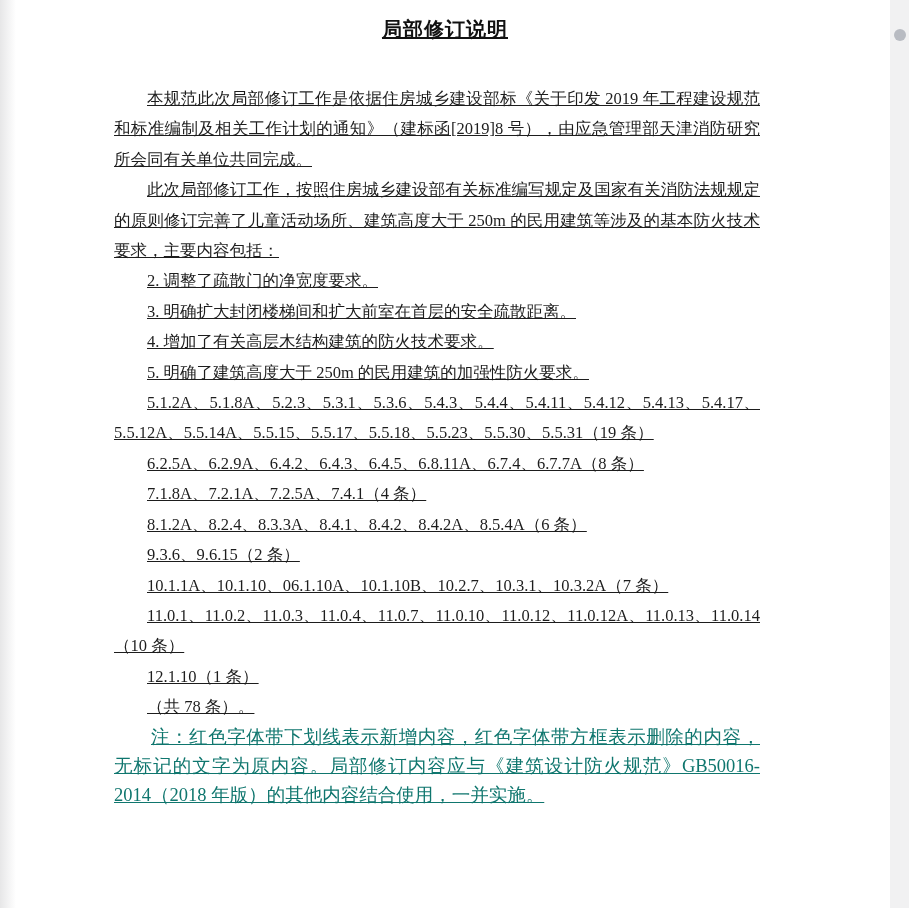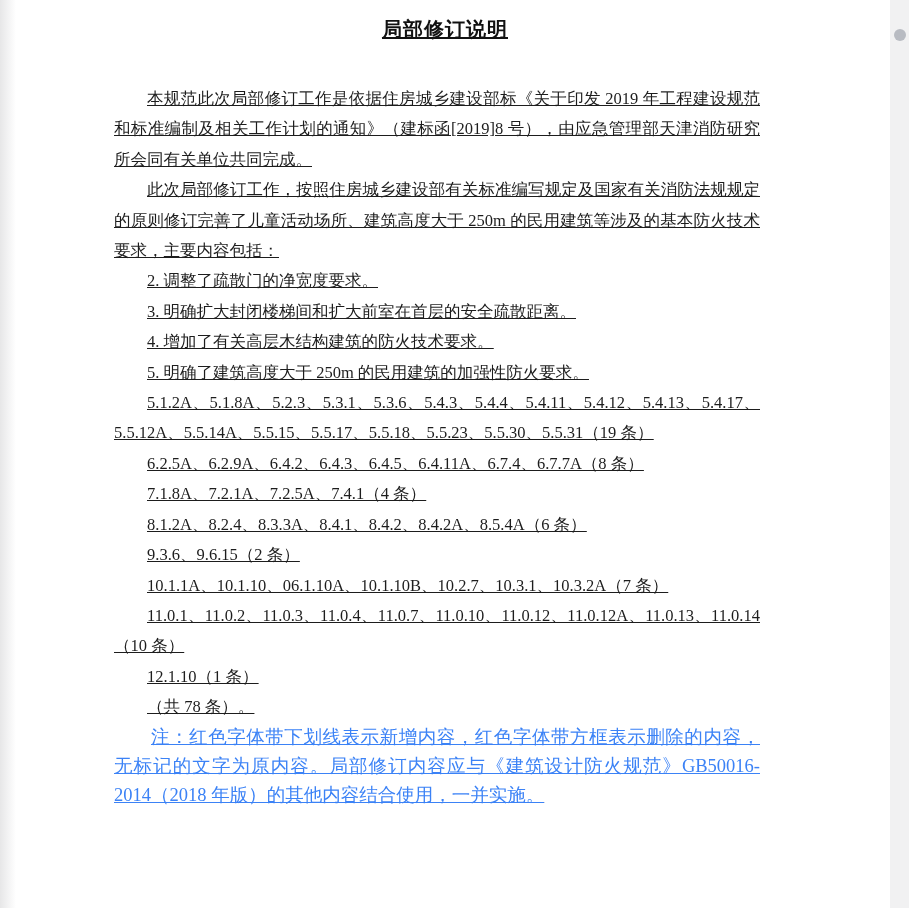--- a/index.html
+++ b/index.html
@@ -50,21 +50,21 @@
     color: #1d1d1d;
     font-size: 16.5px;
     line-height: 30.4px;
     text-align: justify;
   }
   .content p {
     text-indent: 2em;
     margin: 0;
   }
   .note {
-    color: #3b82f6;
+    color: #0f766e;
     font-size: 18.5px;
     line-height: 29.4px;
     text-indent: 2em;
     margin-top: 1px;
     text-align: justify;
   }
 </style>
 </head>
 <body>
 
@@ -78,21 +78,21 @@
     <p>本规范此次局部修订工作是依据住房城乡建设部标《关于印发 2019 年工程建设规范和标准编制及相关工作计划的通知》（建标函[2019]8 号），由应急管理部天津消防研究所会同有关单位共同完成。</p>
     <p>此次局部修订工作，按照住房城乡建设部有关标准编写规定及国家有关消防法规规定的原则修订完善了儿童活动场所、建筑高度大于 250m 的民用建筑等涉及的基本防火技术要求，主要内容包括：</p>
 
     <p>2. 调整了疏散门的净宽度要求。</p>
     <p>3. 明确扩大封闭楼梯间和扩大前室在首层的安全疏散距离。</p>
     <p>4. 增加了有关高层木结构建筑的防火技术要求。</p>
     <p>5. 明确了建筑高度大于 250m 的民用建筑的加强性防火要求。</p>
 
 
     <p>5.1.2A、5.1.8A、5.2.3、5.3.1、5.3.6、5.4.3、5.4.4、5.4.11、5.4.12、5.4.13、5.4.17、5.5.12A、5.5.14A、5.5.15、5.5.17、5.5.18、5.5.23、5.5.30、5.5.31（19 条）</p>
-    <p>6.2.5A、6.2.9A、6.4.2、6.4.3、6.4.5、6.4.11A、6.7.4、6.7.7A（8 条）</p>
+    <p>6.2.5A、6.2.9A、6.4.2、6.4.3、6.4.5、6.8.11A、6.7.4、6.7.7A（8 条）</p>
     <p>7.1.8A、7.2.1A、7.2.5A、7.4.1（4 条）</p>
     <p>8.1.2A、8.2.4、8.3.3A、8.4.1、8.4.2、8.4.2A、8.5.4A（6 条）</p>
     <p>9.3.6、9.6.15（2 条）</p>
     <p>10.1.1A、10.1.10、06.1.10A、10.1.10B、10.2.7、10.3.1、10.3.2A（7 条）</p>
     <p>11.0.1、11.0.2、11.0.3、11.0.4、11.0.7、11.0.10、11.0.12、11.0.12A、11.0.13、11.0.14（10 条）</p>
     <p>12.1.10（1 条）</p>
     <p>（共 78 条）。</p>
 
     <p class="note">注：红色字体带下划线表示新增内容，红色字体带方框表示删除的内容，无标记的文字为原内容。局部修订内容应与《建筑设计防火规范》GB50016-2014（2018 年版）的其他内容结合使用，一并实施。</p>
   </div>

